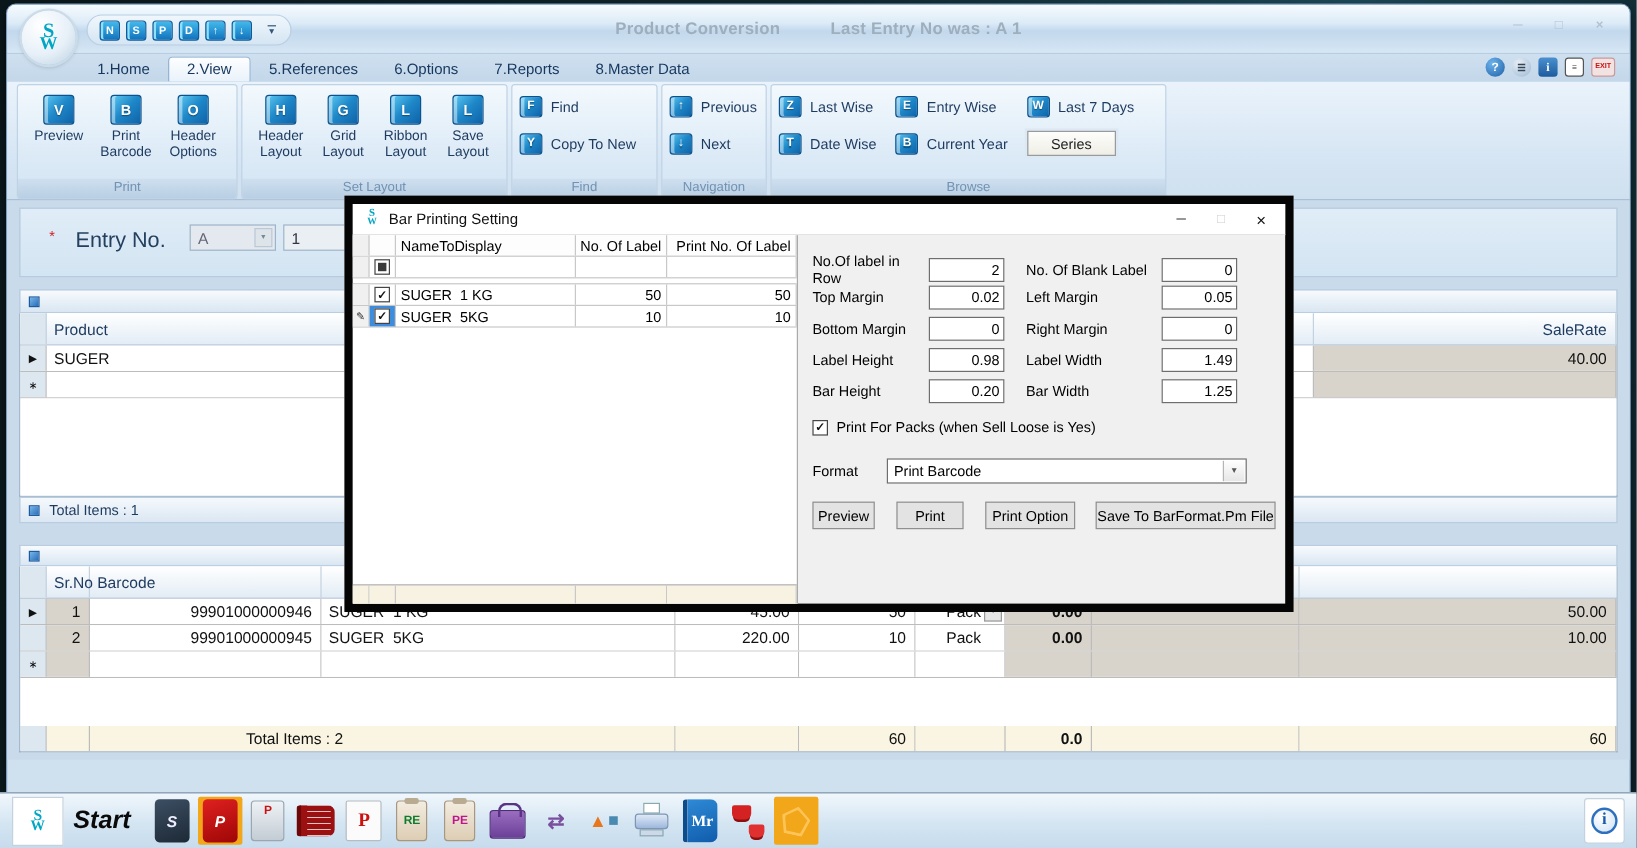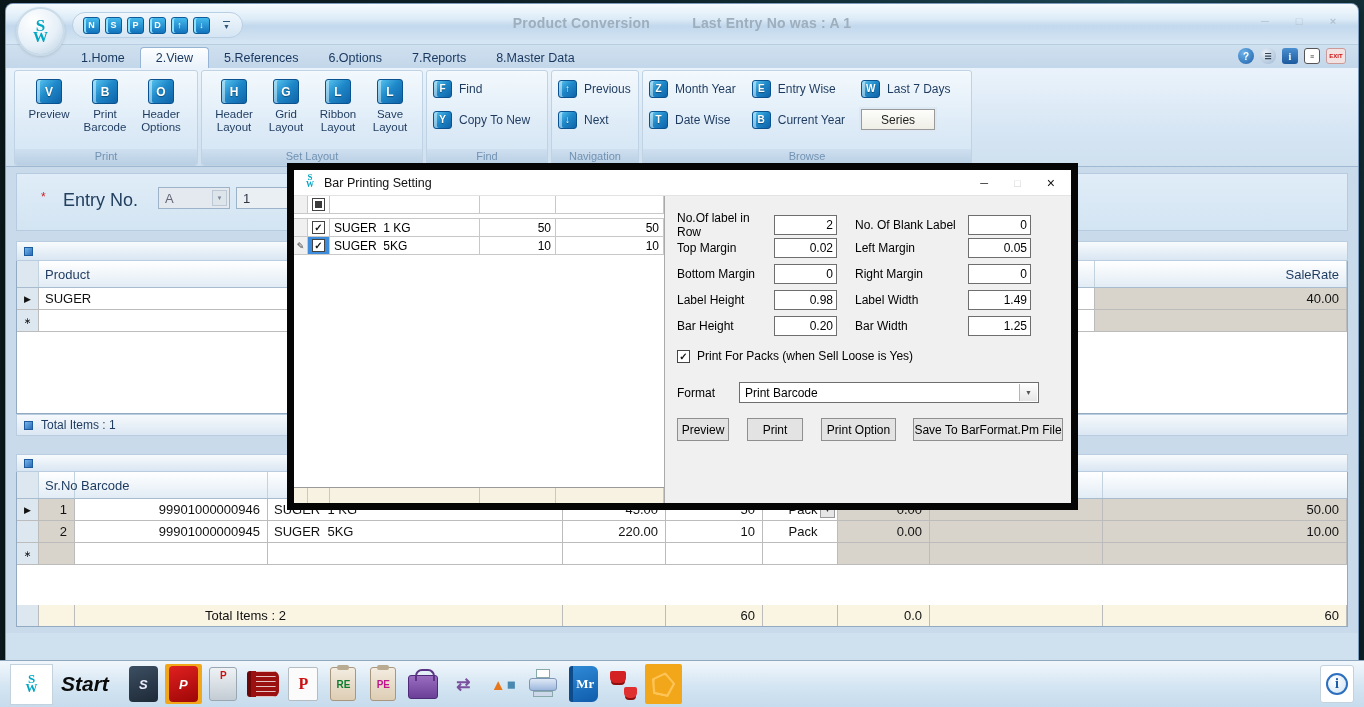--- a/index.html
+++ b/index.html
@@ -99,21 +99,21 @@
   .c-ind { width:22px; background:#dde7f0 !important; justify-content:center; font-size:9px; color:#111; }
   .g-head .c-ind { background:linear-gradient(135deg,#eaf1f8 60%,#b9cadb); }
   .w { background:#fff; } .gy { background:#d8d4cb; } .cream { background:#faf5e2; }
   .ar { justify-content:flex-end; padding-right:7px; } .al { padding-left:6px; }
   .pre { white-space:pre; }
   
   .c-prod { flex:1; } .c-rate { width:252px; }
   .g1-filler { height:81px; background:#fff; }
   
   .c-sr { width:36px; } .c-bc { width:193px; } .c-nm { width:295px; } .c-rt { width:103px; }
-  .c-qt { width:97px; } .c-pk { width:75px; position:relative;justify-content:center; } .c-vl { width:92px; }
+  .c-qt { width:97px; } .c-pk { width:75px; position:relative;justify-content:center; } .c-vl { width:72px;font-weight:bold; }
   .c-bk { width:173px; } .c-qn { flex:1; }
   .c-merge { width:488px; padding-left:130px; }
   .g2-filler { height:40px; background:#fff; }
   .pk-drop { position:absolute; right:2px; top:2px; bottom:2px; width:15px; background:#e6e6e6;
     border:1px solid #9a9a9a; display:flex; align-items:center; justify-content:center; font-size:6px; color:#333; }
   .g2-total { height:21px; border-bottom:none; font-size:13px; }
 
   .app-status { height:27px; background:linear-gradient(180deg,#ecf3fa,#d9e7f3); border-top:1px solid #b9cce0;
     display:flex; align-items:center; padding-left:56px; gap:27px; }
   .status-link { font-size:12.5px; color:#2b5fc7; white-space:nowrap; }
@@ -335,21 +335,21 @@
           </div>
         </div>
         <div class="rcaption">Navigation</div>
       </div>
 
       <div class="rgroup" style="width:330px">
         <div class="rbody browse-cols">
           <div class="vstack" style="padding-top:0">
             <div class="smallbtn">
               <span class="book sicon">Z</span>
-              <span class="slabel">Month Year</span>
+              <span class="slabel">Last Wise</span>
             </div>
             <div class="smallbtn">
               <span class="book sicon">T</span>
               <span class="slabel">Date Wise</span>
             </div>
           </div>
           <div class="vstack" style="padding-top:0">
             <div class="smallbtn">
               <span class="book sicon">E</span>
               <span class="slabel">Entry Wise</span>
@@ -498,20 +498,27 @@
       </span>
       <span class="dlg-title">Bar Printing Setting</span>
       <span class="dlg-controls">
         <span class="mn">─</span>
         <span class="mx">□</span>
         <span class="cl">×</span>
       </span>
     </div>
     <div class="dlg-body">
       <div class="dlg-grid">
+        <div class="dgr dg-head">
+          <div class="dsel"></div>
+          <div class="dchk"></div>
+          <div class="dname">NameToDisplay</div>
+          <div class="dnum">No. Of Label</div>
+          <div class="dnum2">Print No. Of Label</div>
+        </div>
         <div class="dgr">
           <div class="dsel"></div>
           <div class="dchk">
             <span class="cbx">
                 <span class="inner-sq"></span>
               </span>
           </div>
           <div class="dname"></div>
           <div class="dnum"></div>
           <div class="dnum2"></div>

